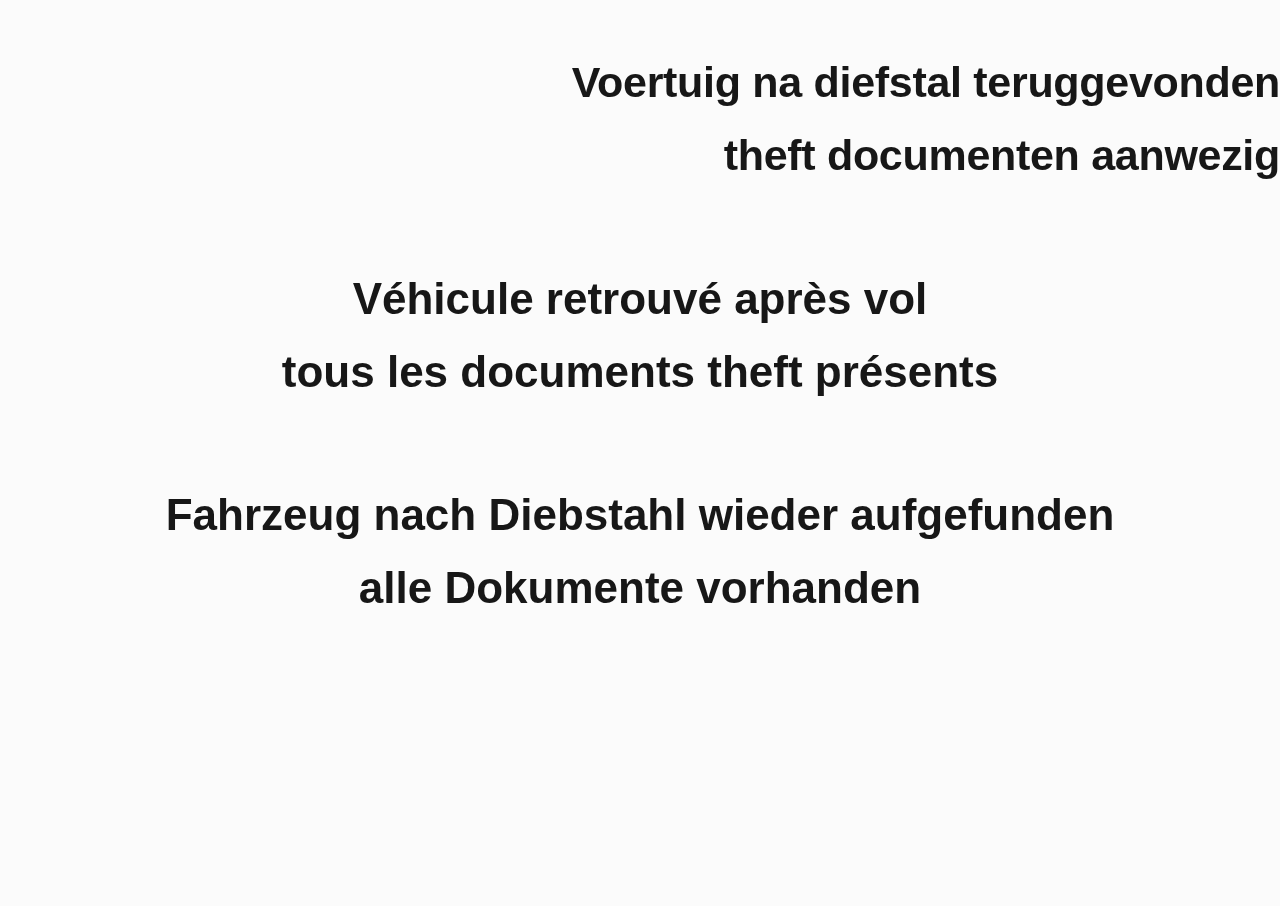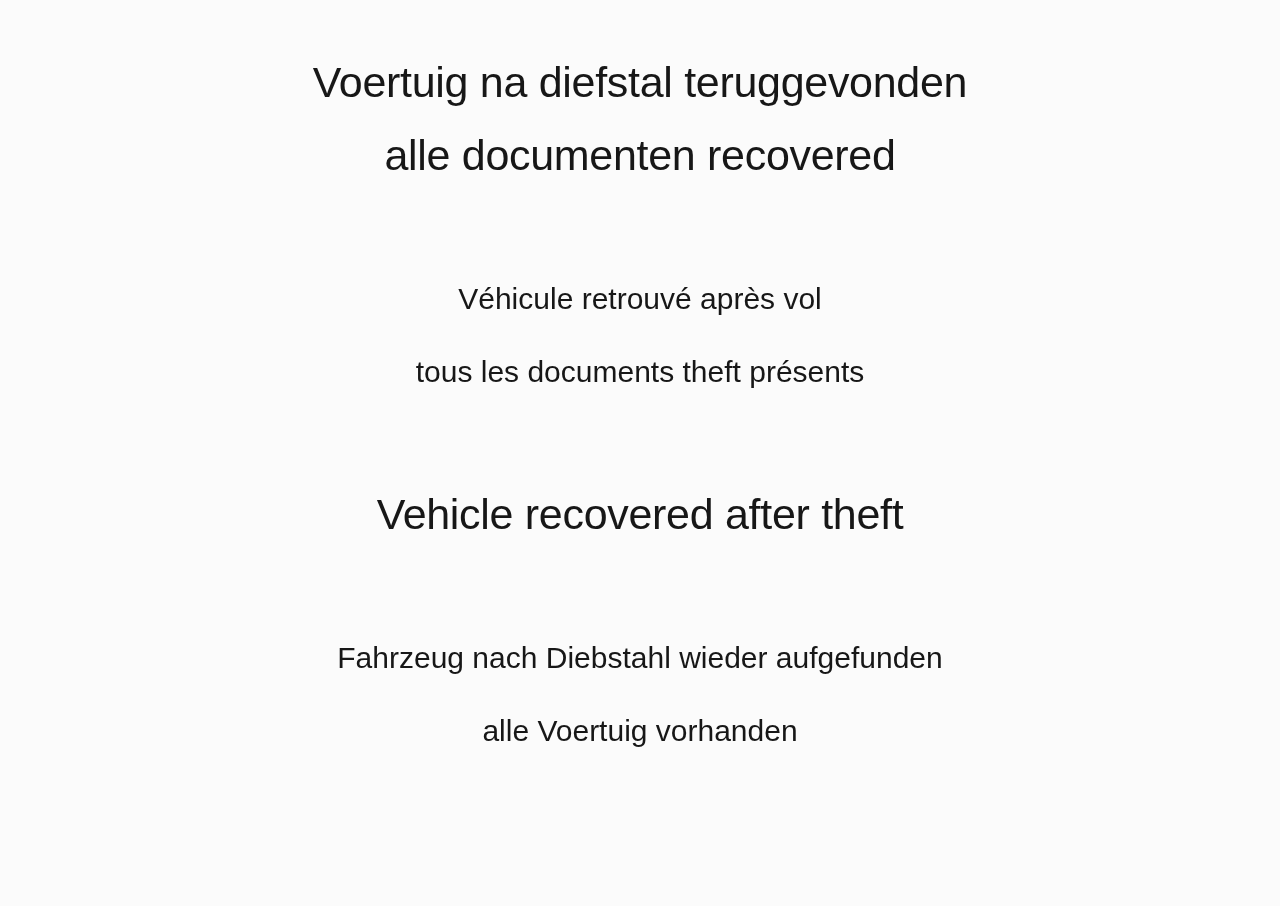--- a/index.html
+++ b/index.html
@@ -17,28 +17,29 @@
   .page {
     position: relative;
     width: 1280px;
     height: 906px;
     box-sizing: border-box;
     padding-top: 46px;
     text-align: center;
   }
   .notice {
     margin: 0 0 70px 0;
-    font-size: 30px;
+    font-size: 44px;
     line-height: 73px;
-    font-weight: 400;
+    font-weight: 700;
   }
   .notice.bold {
-    font-weight: 400;
+    font-weight: 700;
     font-size: 43px;
     letter-spacing: -0.3px;
+    text-align: right;
   }
   .line {
     display: block;
     white-space: nowrap;
   }
   
   .fade-overlay {
     position: absolute;
     left: 975px;
     top: 696px;
@@ -52,32 +53,31 @@
       radial-gradient(ellipse 40px 18px at 90% 60%, rgba(251,251,251,0.7), rgba(251,251,251,0) 75%);
   }
 </style>
 </head>
 <body>
 
 <div class="page">
 
   <p class="notice bold">
     <span class="line">Voertuig na diefstal teruggevonden</span>
-    <span class="line">alle documenten recovered</span>
+    <span class="line">theft documenten aanwezig</span>
   </p>
 
   <p class="notice">
     <span class="line">Véhicule retrouvé après vol</span>
     <span class="line">tous les documents theft présents</span>
   </p>
 
   <p class="notice bold">
-    <span class="line">Vehicle recovered after theft</span>
   </p>
 
   <p class="notice">
     <span class="line">Fahrzeug nach Diebstahl wieder aufgefunden</span>
-    <span class="line">alle Voertuig vorhanden</span>
+    <span class="line">alle Dokumente vorhanden</span>
   </p>
 
   <div class="fade-overlay"></div>
 
 </div>
 
 </body></html>

